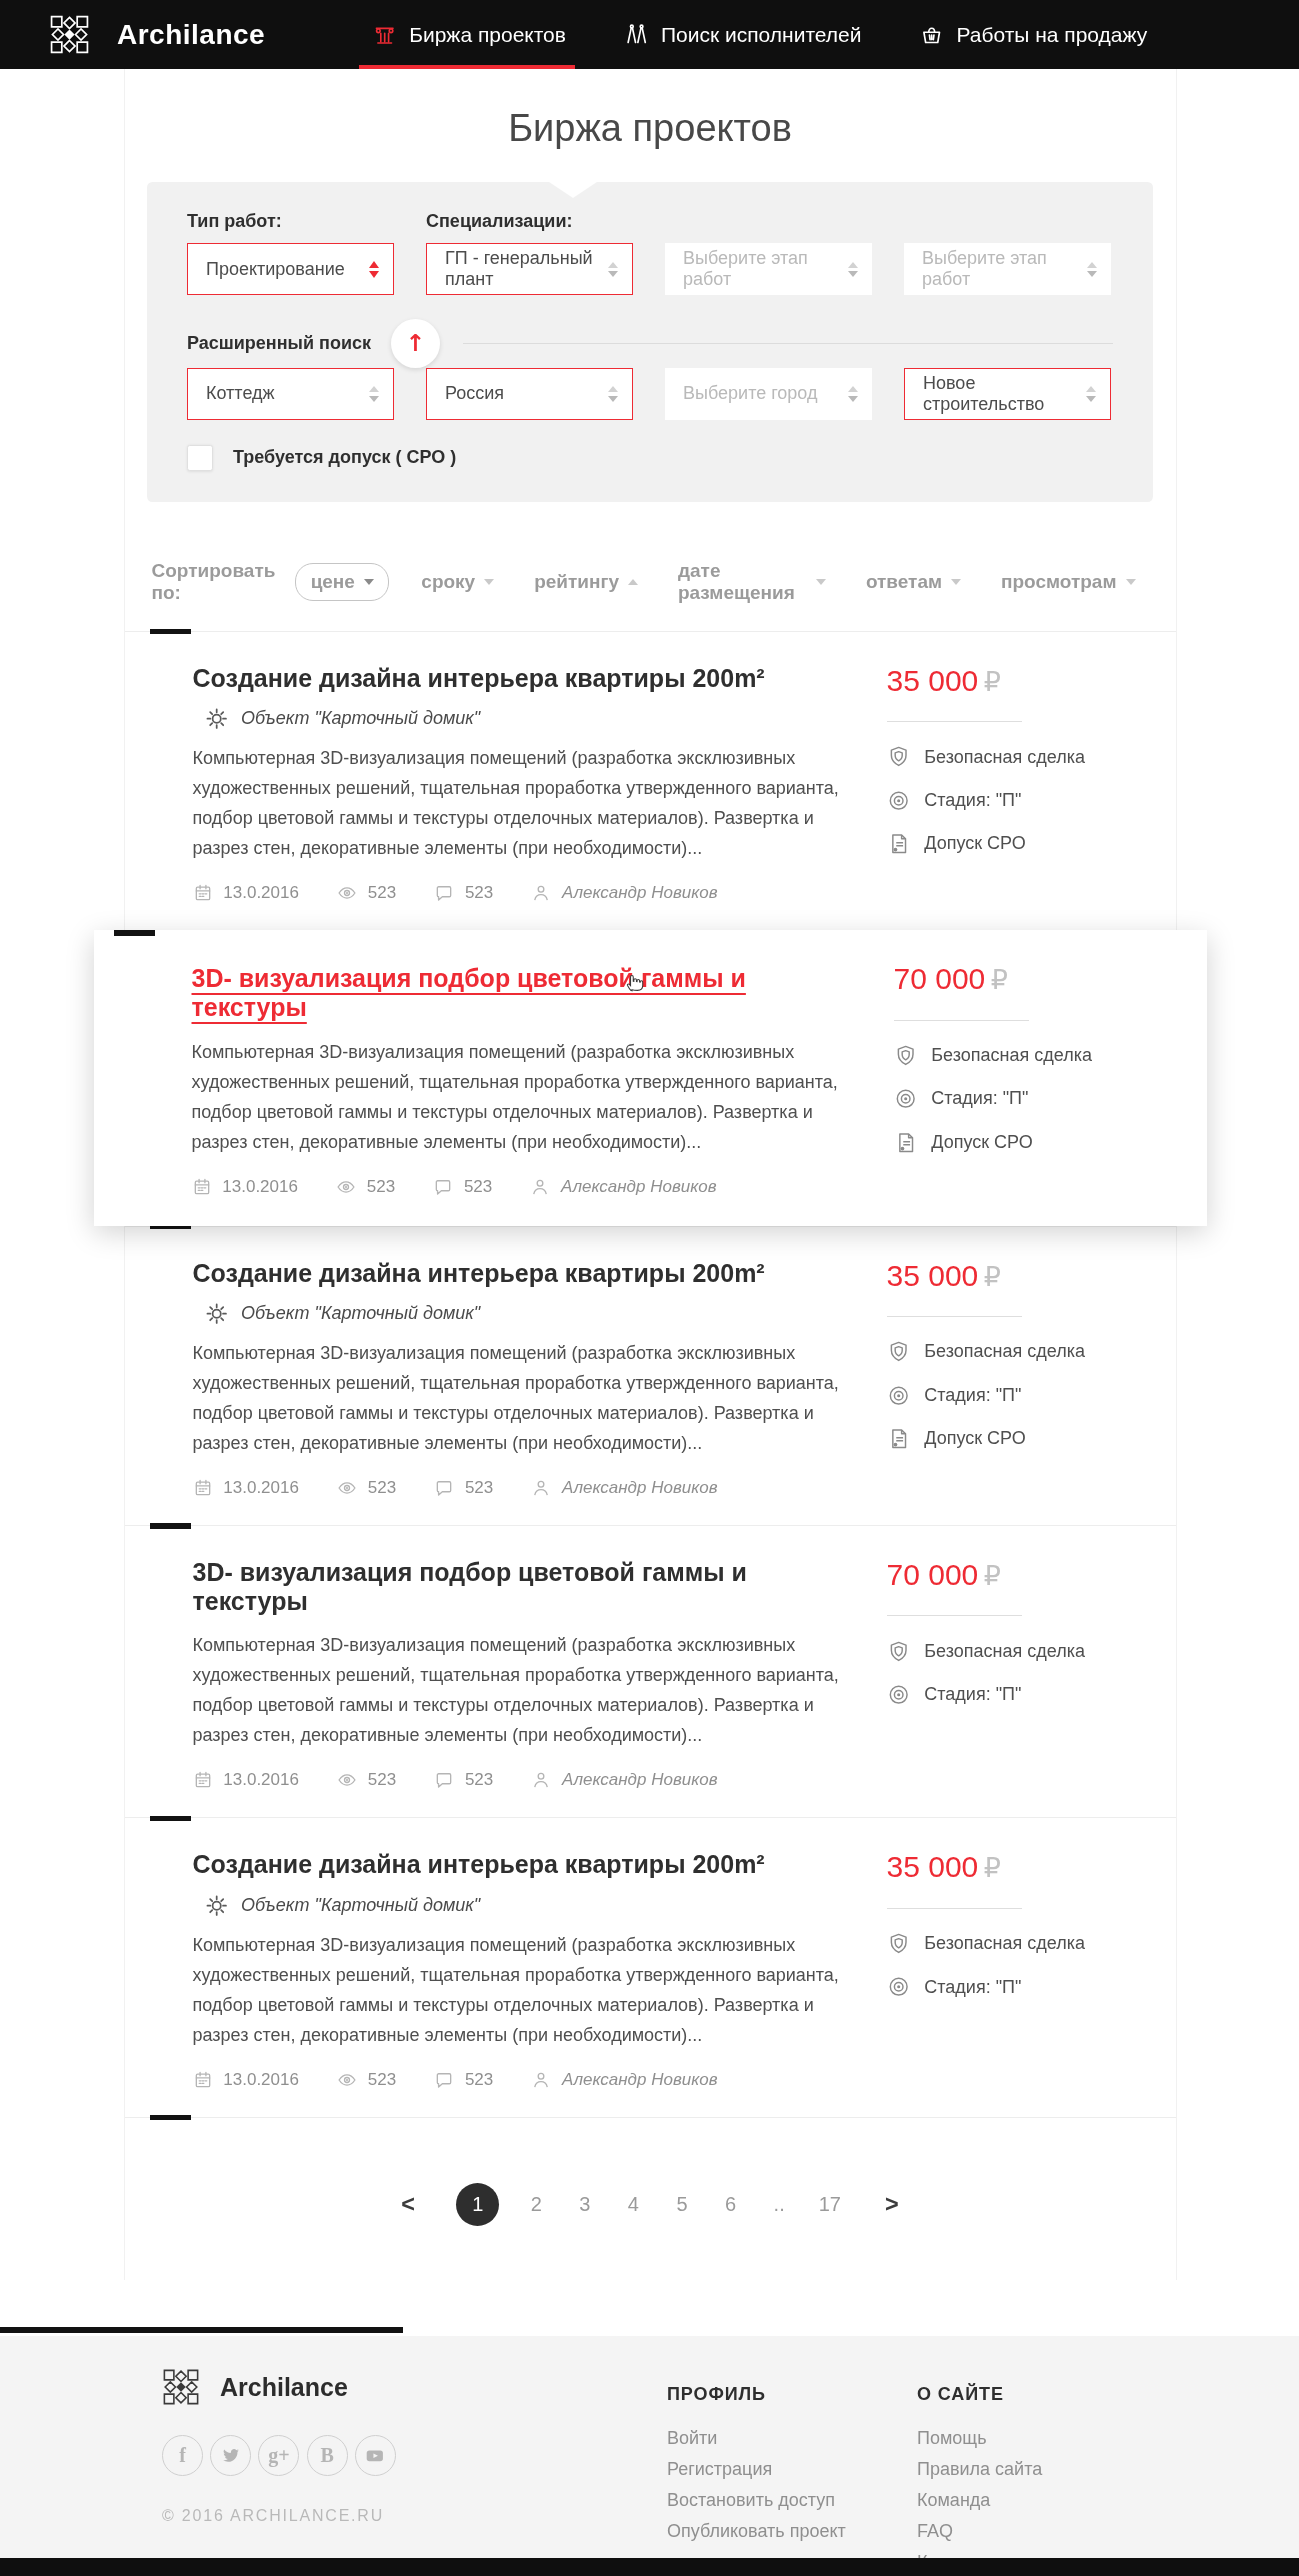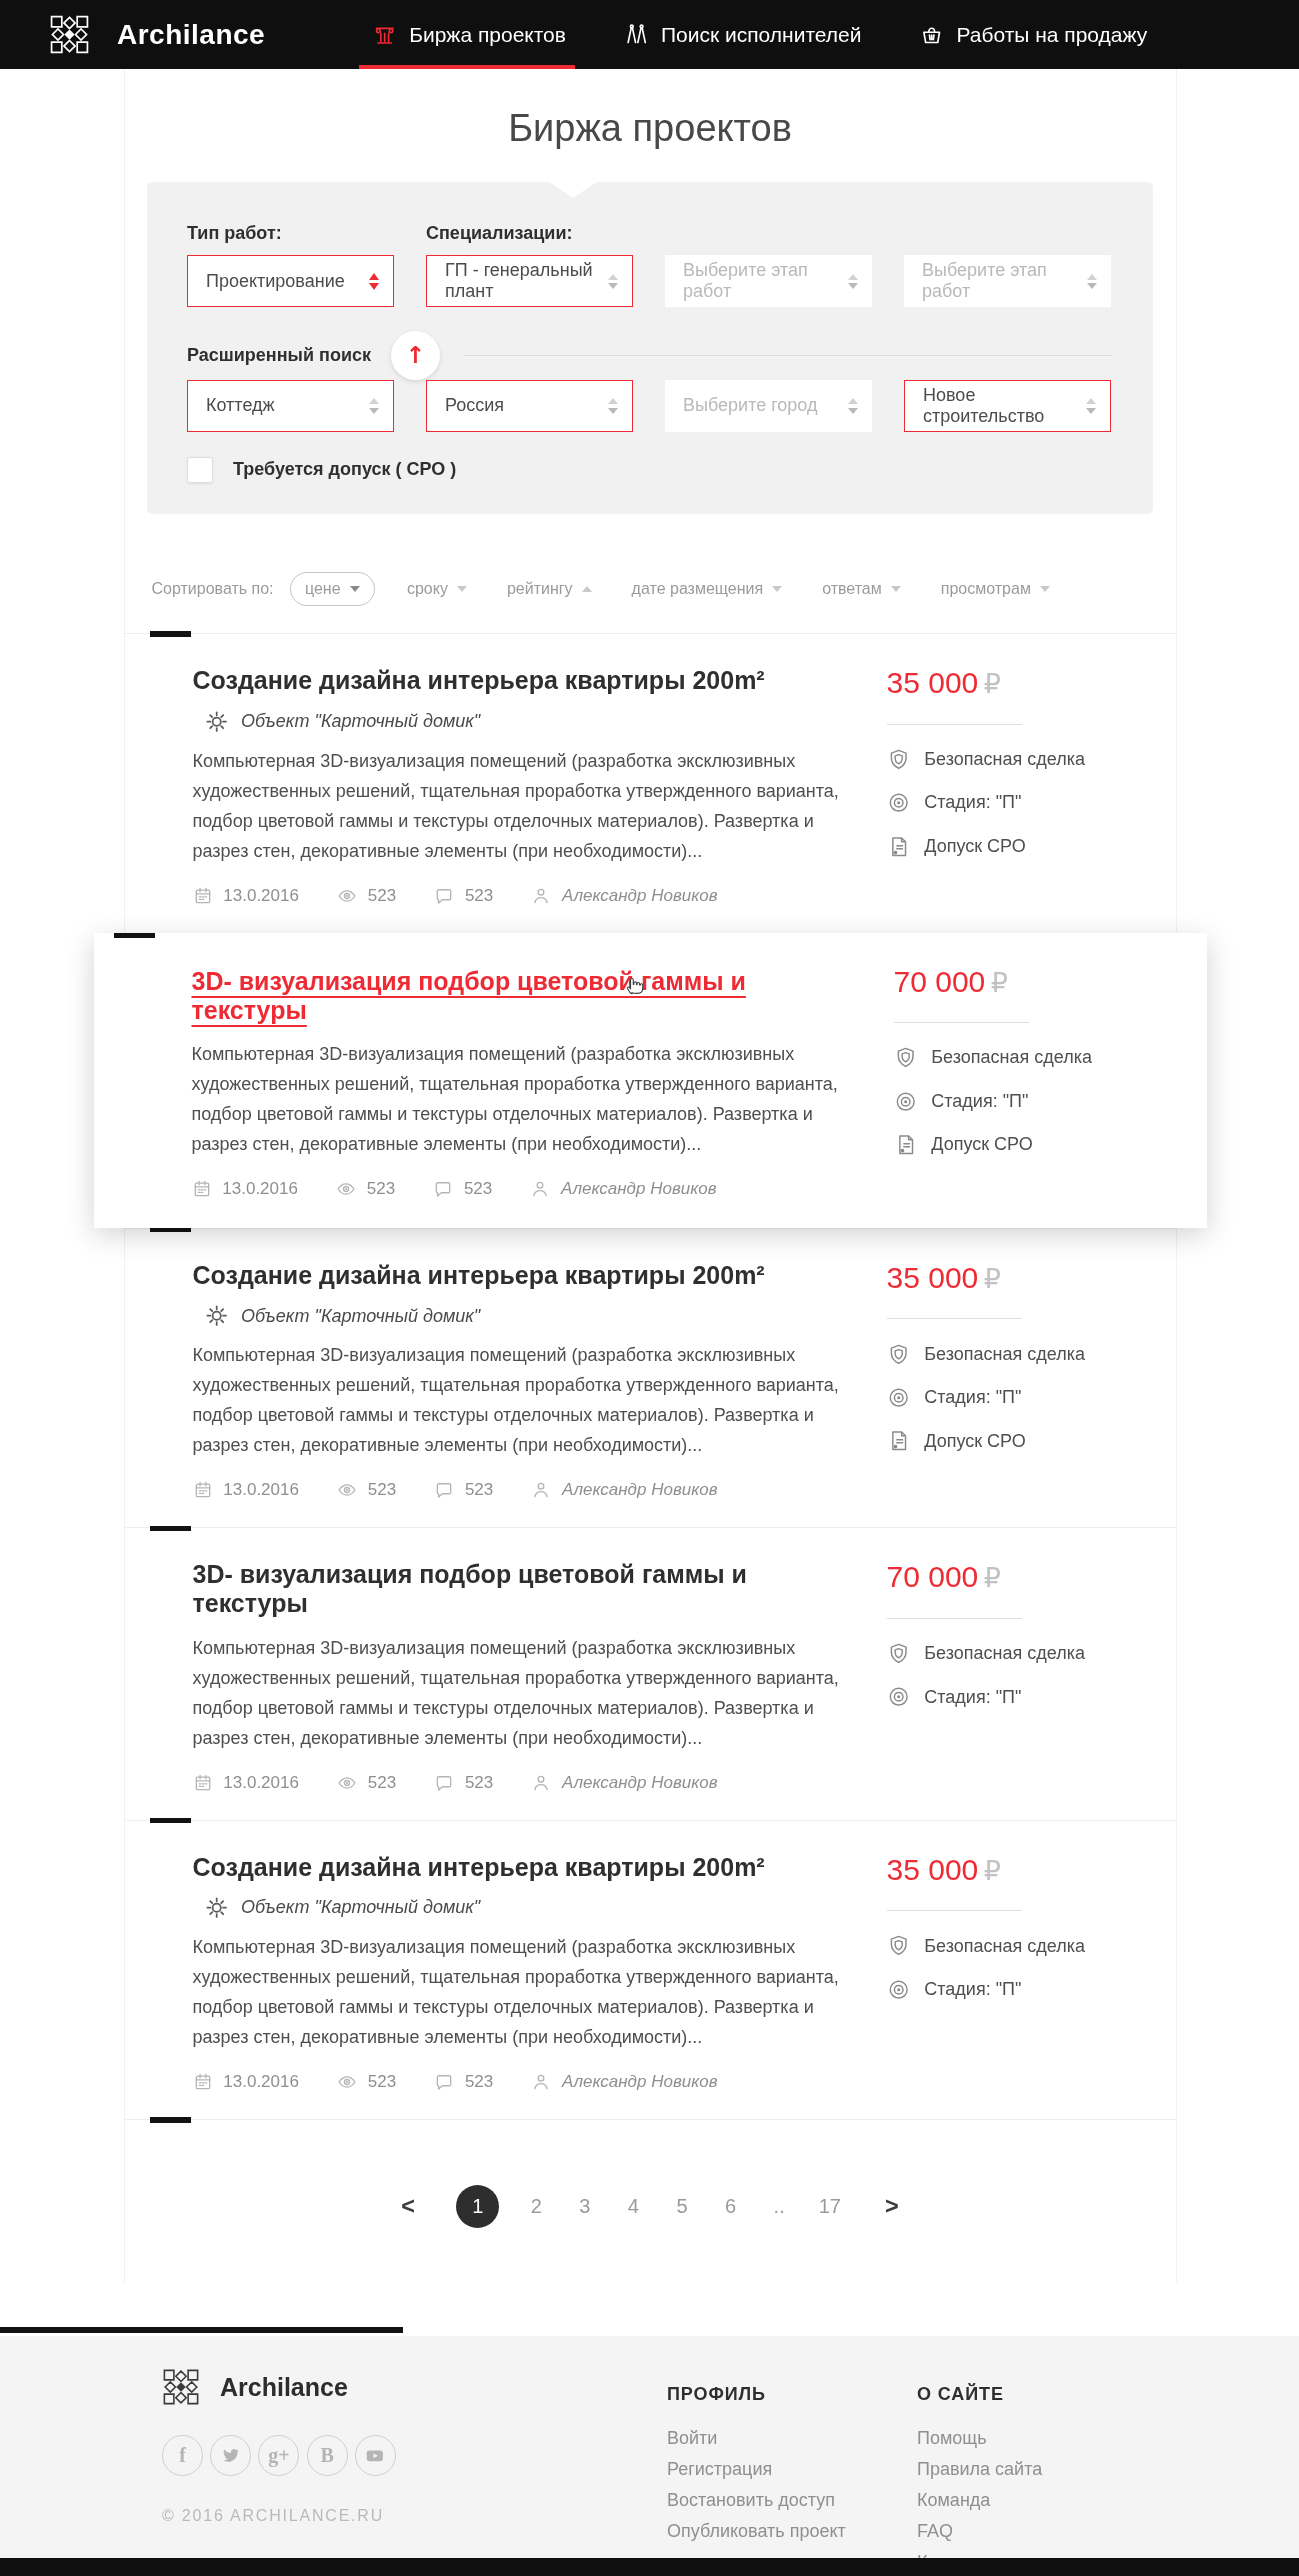--- a/index.html
+++ b/index.html
@@ -27,21 +27,21 @@
   .hamburger i{display:block;height:4.5px;background:#fff;border-radius:1.8px;}
   .profile-badge{display:flex;align-items:center;margin-left:47px;margin-right:41px;cursor:pointer;}
   .profile-circle{width:43px;height:43px;border-radius:50%;background:linear-gradient(180deg,#4d4d4d 0 54%,#ee2b34 54% 100%);display:flex;align-items:center;justify-content:center;color:#fff;}
   .profile-percent{color:#ee2b34;font-size:19px;margin-left:10.8px;}
 
   
   .main{width:1053px;margin:0 auto;background:#fff;border-left:0.9px solid #f1f1f1;border-right:0.9px solid #f1f1f1;box-sizing:border-box;padding-bottom:54px;}
   .page-title{font-size:38px;font-weight:400;color:#484848;text-align:center;padding-top:38px;margin:0;}
 
   
-  .filter-panel{margin:32px 22.5px 0;background:#f1f1f1;border-radius:5.4px;position:relative;padding:41px 40px 31px;box-sizing:border-box;}
+  .filter-panel{margin:32px 22.5px 0;background:#f1f1f1;border-radius:5.4px;position:relative;padding:29px 40px 31px;box-sizing:border-box;}
   .filter-panel::before{content:"";position:absolute;top:0;left:402px;width:0;height:0;
     border-left:24px solid transparent;border-right:24px solid transparent;border-top:16px solid #fff;}
   .fgrid{display:grid;grid-template-columns:207px 207px 207px 207px;column-gap:32px;}
   .flabel{font-size:18px;font-weight:bold;color:#2f2f2f;margin-bottom:10.8px;height:21.6px;}
   .select{height:52px;background:#fff;display:flex;align-items:center;justify-content:space-between;padding:0 14.4px 0 18px;box-sizing:border-box;font-size:18px;color:#4c4c4c;cursor:pointer;}
   .select.red{border:0.9px solid #ee2b34;}
   .select .ph{color:#b9b9b9;}
   .arr{display:inline-flex;flex-direction:column;gap:3.6px;}
   .arr i{width:0;height:0;border-left:5.4px solid transparent;border-right:5.4px solid transparent;}
   .arr .up{border-bottom:6.3px solid #d2d2d2;}
@@ -60,21 +60,21 @@
   .adv-circle{width:49px;height:49px;border-radius:50%;background:#fff;box-shadow:0 1.8px 5.4px rgba(0,0,0,.12);display:flex;align-items:center;justify-content:center;margin-left:20px;cursor:pointer;}
   .adv-circle b{color:#ee2b34;font-size:23.4px;font-family:"DejaVu Sans",sans-serif;line-height:1;}
   .adv-line{flex:1;height:0.9px;background:#dcdcdc;margin-left:23.4px;}
   .frow3{margin-top:18px;}
   .sro-row{display:flex;align-items:center;margin-top:25px;}
   .checkbox{width:24px;height:24px;background:#fff;border:0.9px solid #e0e0e0;border-radius:2.7px;box-shadow:0 0.9px 2.7px rgba(0,0,0,.08);cursor:pointer;}
   .sro-row label{font-size:18px;font-weight:bold;color:#2f2f2f;margin-left:20px;}
 
   
   .list-title{font-size:38px;font-weight:400;color:#484848;text-align:center;margin:40px 0 0;}
-  .sort-row{display:flex;align-items:center;margin:58px 0 27px 27px;color:#9b9b9b;font-size:16px;}
+  .sort-row{display:flex;align-items:center;margin:58px 0 27px 27px;color:#9b9b9b;font-size:19px;font-weight:bold;}
   .sort-label{margin-right:16px;}
   .sort-item{display:flex;align-items:center;margin-right:40px;cursor:pointer;}
   .sort-item.pill{border:0.9px solid #c5c5c5;border-radius:18px;padding:7.2px 14.4px;margin-right:32px;}
   .tri{width:0;height:0;border-left:5.4px solid transparent;border-right:5.4px solid transparent;margin-left:9px;}
   .tri.down{border-top:6.3px solid #c9c9c9;}
   .tri.up{border-bottom:6.3px solid #c9c9c9;}
   .sort-item.pill .tri.down{border-top-color:#8a8a8a;}
 
   
   .card{position:relative;border-top:0.9px solid #ededed;padding:32px 68px 27px;}

